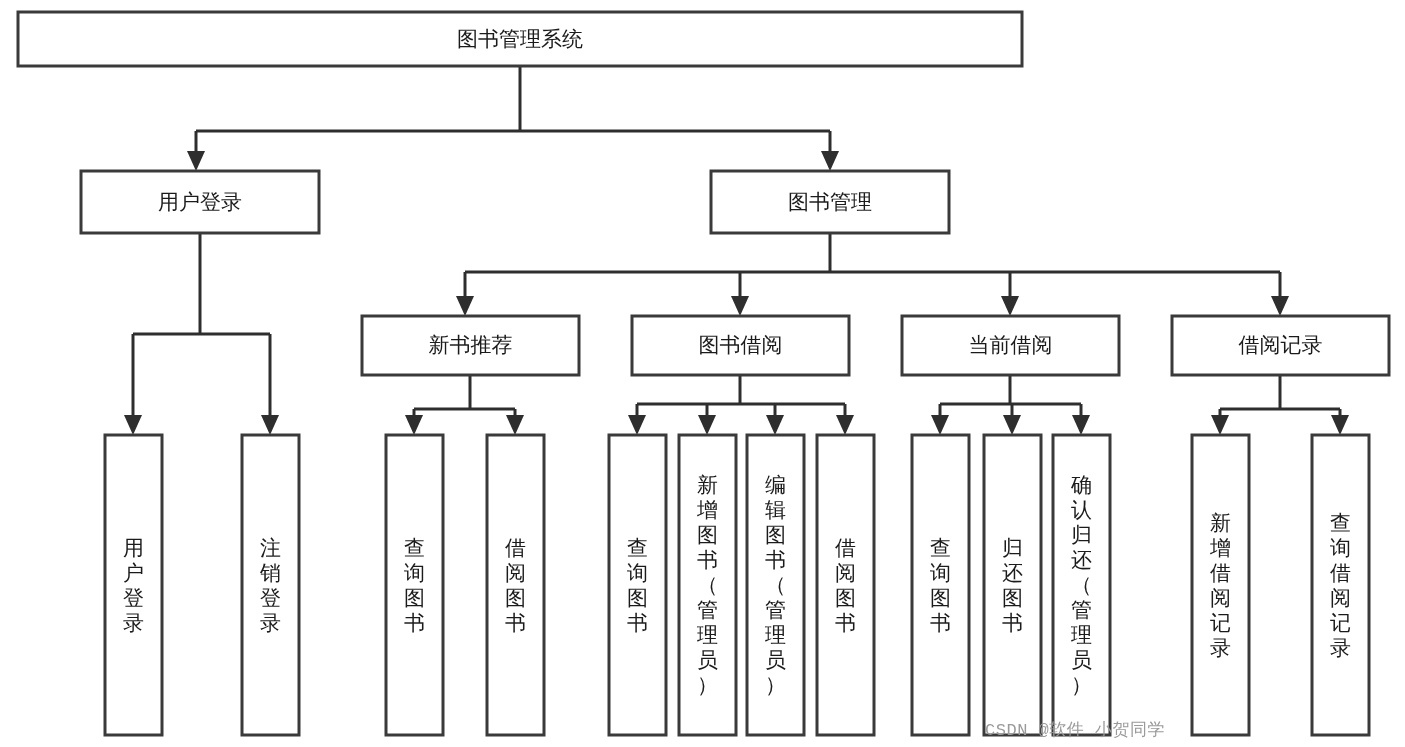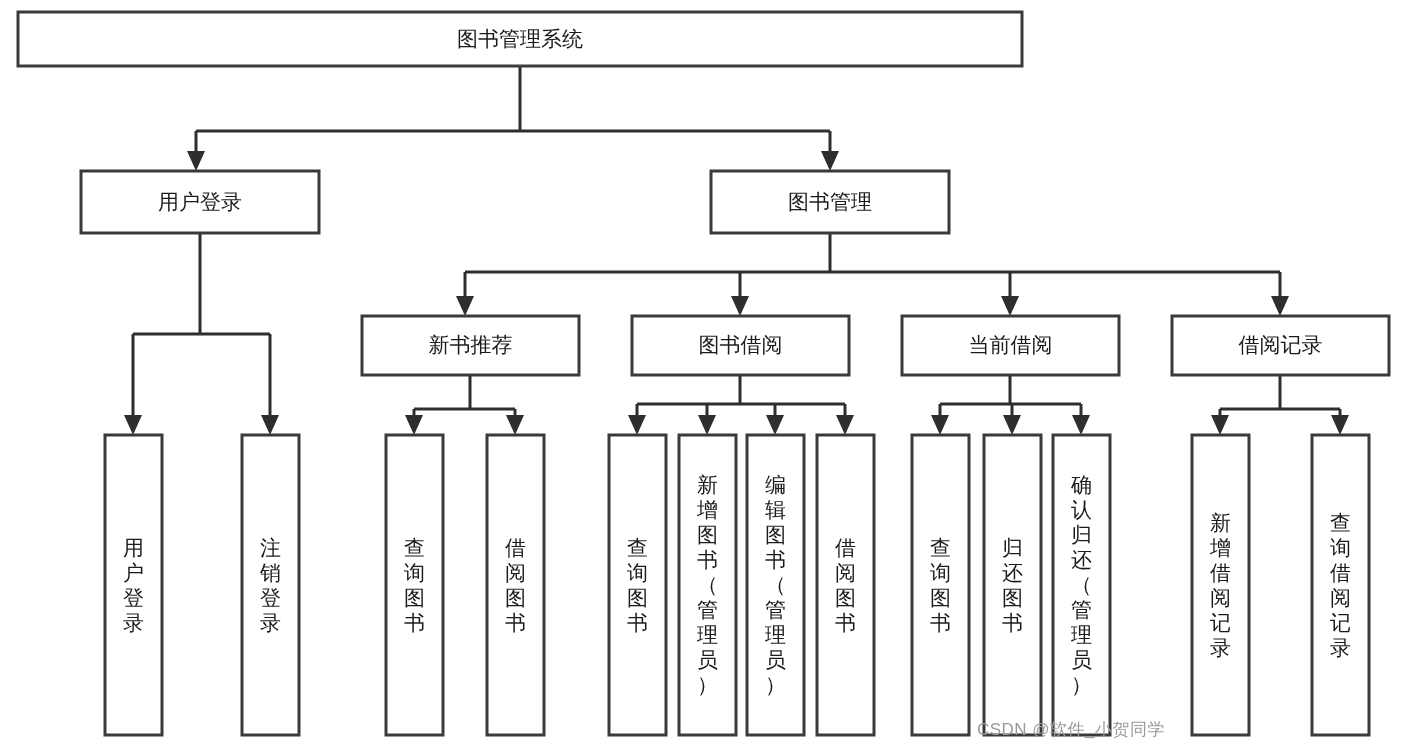--- a/index.html
+++ b/index.html
@@ -49,21 +49,21 @@
     fill: none;
   }
   .arrow-head {
     fill: #2e2e2e;
     stroke: none;
   }
   .watermark {
     position: absolute;
     right: 10px;
     bottom: 6px;
-    font-family: Liberation Sans, sans-serif;
+    font-family: Liberation Mono, monospace;
     font-size: 17px;
     color: #9a9a9a;
     white-space: nowrap;
     letter-spacing: 0.5px;
     user-select: none;
   }
 </style>
 </head>
 <body>
 

